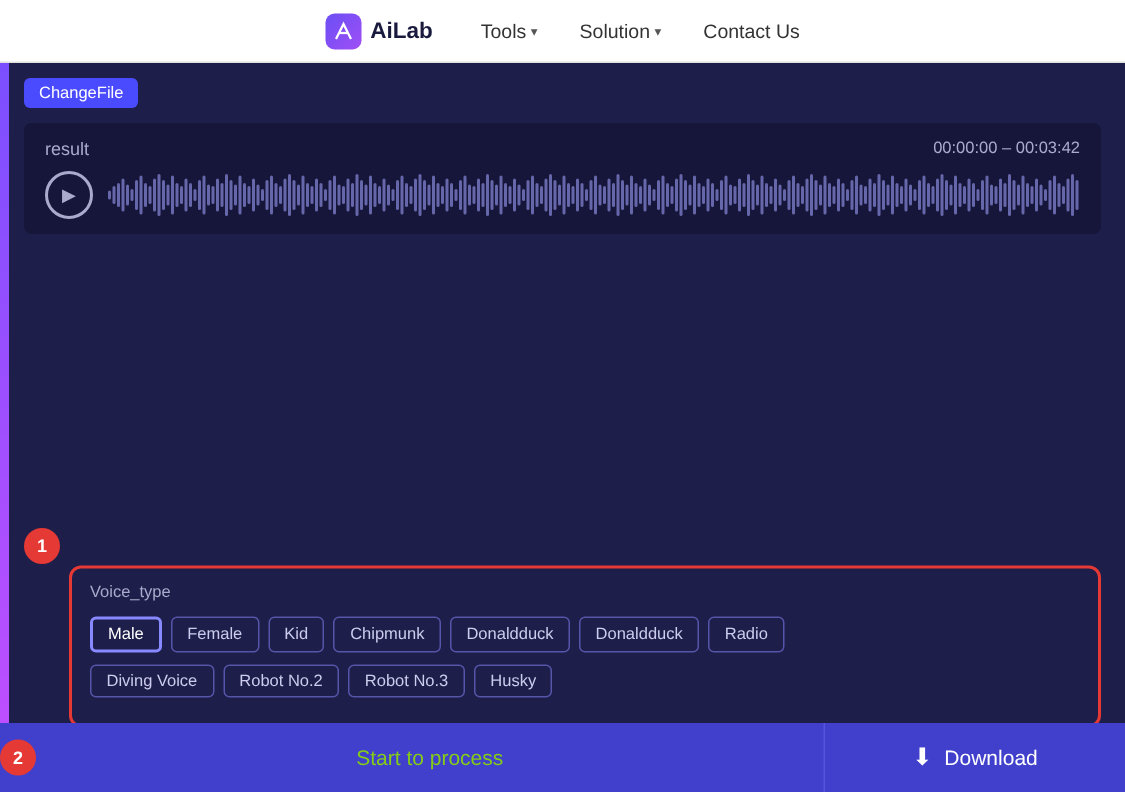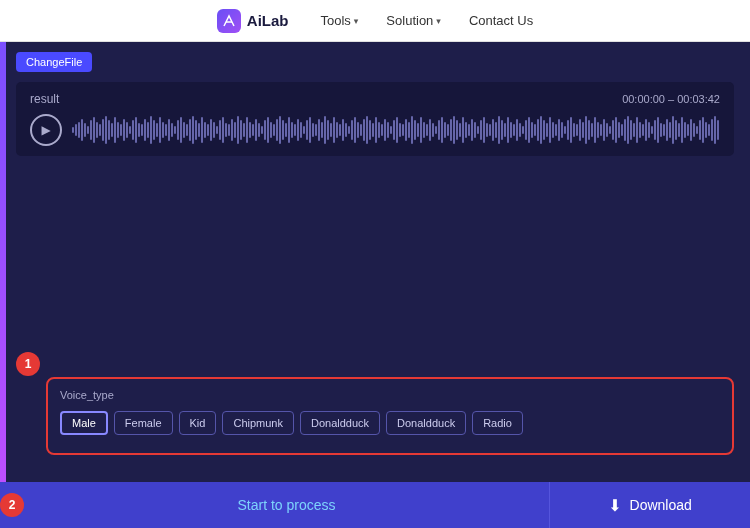--- a/index.html
+++ b/index.html
@@ -217,21 +217,21 @@
       height: 46px;
       background: #4040cc;
       display: flex;
       align-items: center;
     }
     .start-process-btn {
       flex: 1;
       height: 100%;
       background: transparent;
       border: none;
-      color: #7dd3fc;
+      color: #84cc16;
       font-size: 14px;
       cursor: pointer;
       border-right: 1px solid #5555dd;
     }
     .download-btn {
       width: 200px;
       height: 100%;
       background: transparent;
       border: none;
       color: white;
@@ -515,20 +515,26 @@
     <div class="voice-type-label">Voice_type</div>
     <div class="voice-buttons-row" id="voice-row1">
         <button class="voice-btn active">Male</button>
         <button class="voice-btn">Female</button>
         <button class="voice-btn">Kid</button>
         <button class="voice-btn">Chipmunk</button>
         <button class="voice-btn">Donaldduck</button>
         <button class="voice-btn">Donaldduck</button>
         <button class="voice-btn">Radio</button>
       </div>
+    <div class="voice-buttons-row" id="voice-row2">
+        <button class="voice-btn">Diving Voice</button>
+        <button class="voice-btn">Robot No.2</button>
+        <button class="voice-btn">Robot No.3</button>
+        <button class="voice-btn">Husky</button>
+      </div>
   </div>
 
   <div class="bottom-bar">
     <div class="step-badge step2" style="position:relative;left:0;bottom:0;margin-left:0;">
       <span>2</span>
     </div>
     <button class="start-process-btn">Start to process</button>
     <button class="download-btn">
       <span class="download-icon">⬇</span>
       <span>Download</span>

